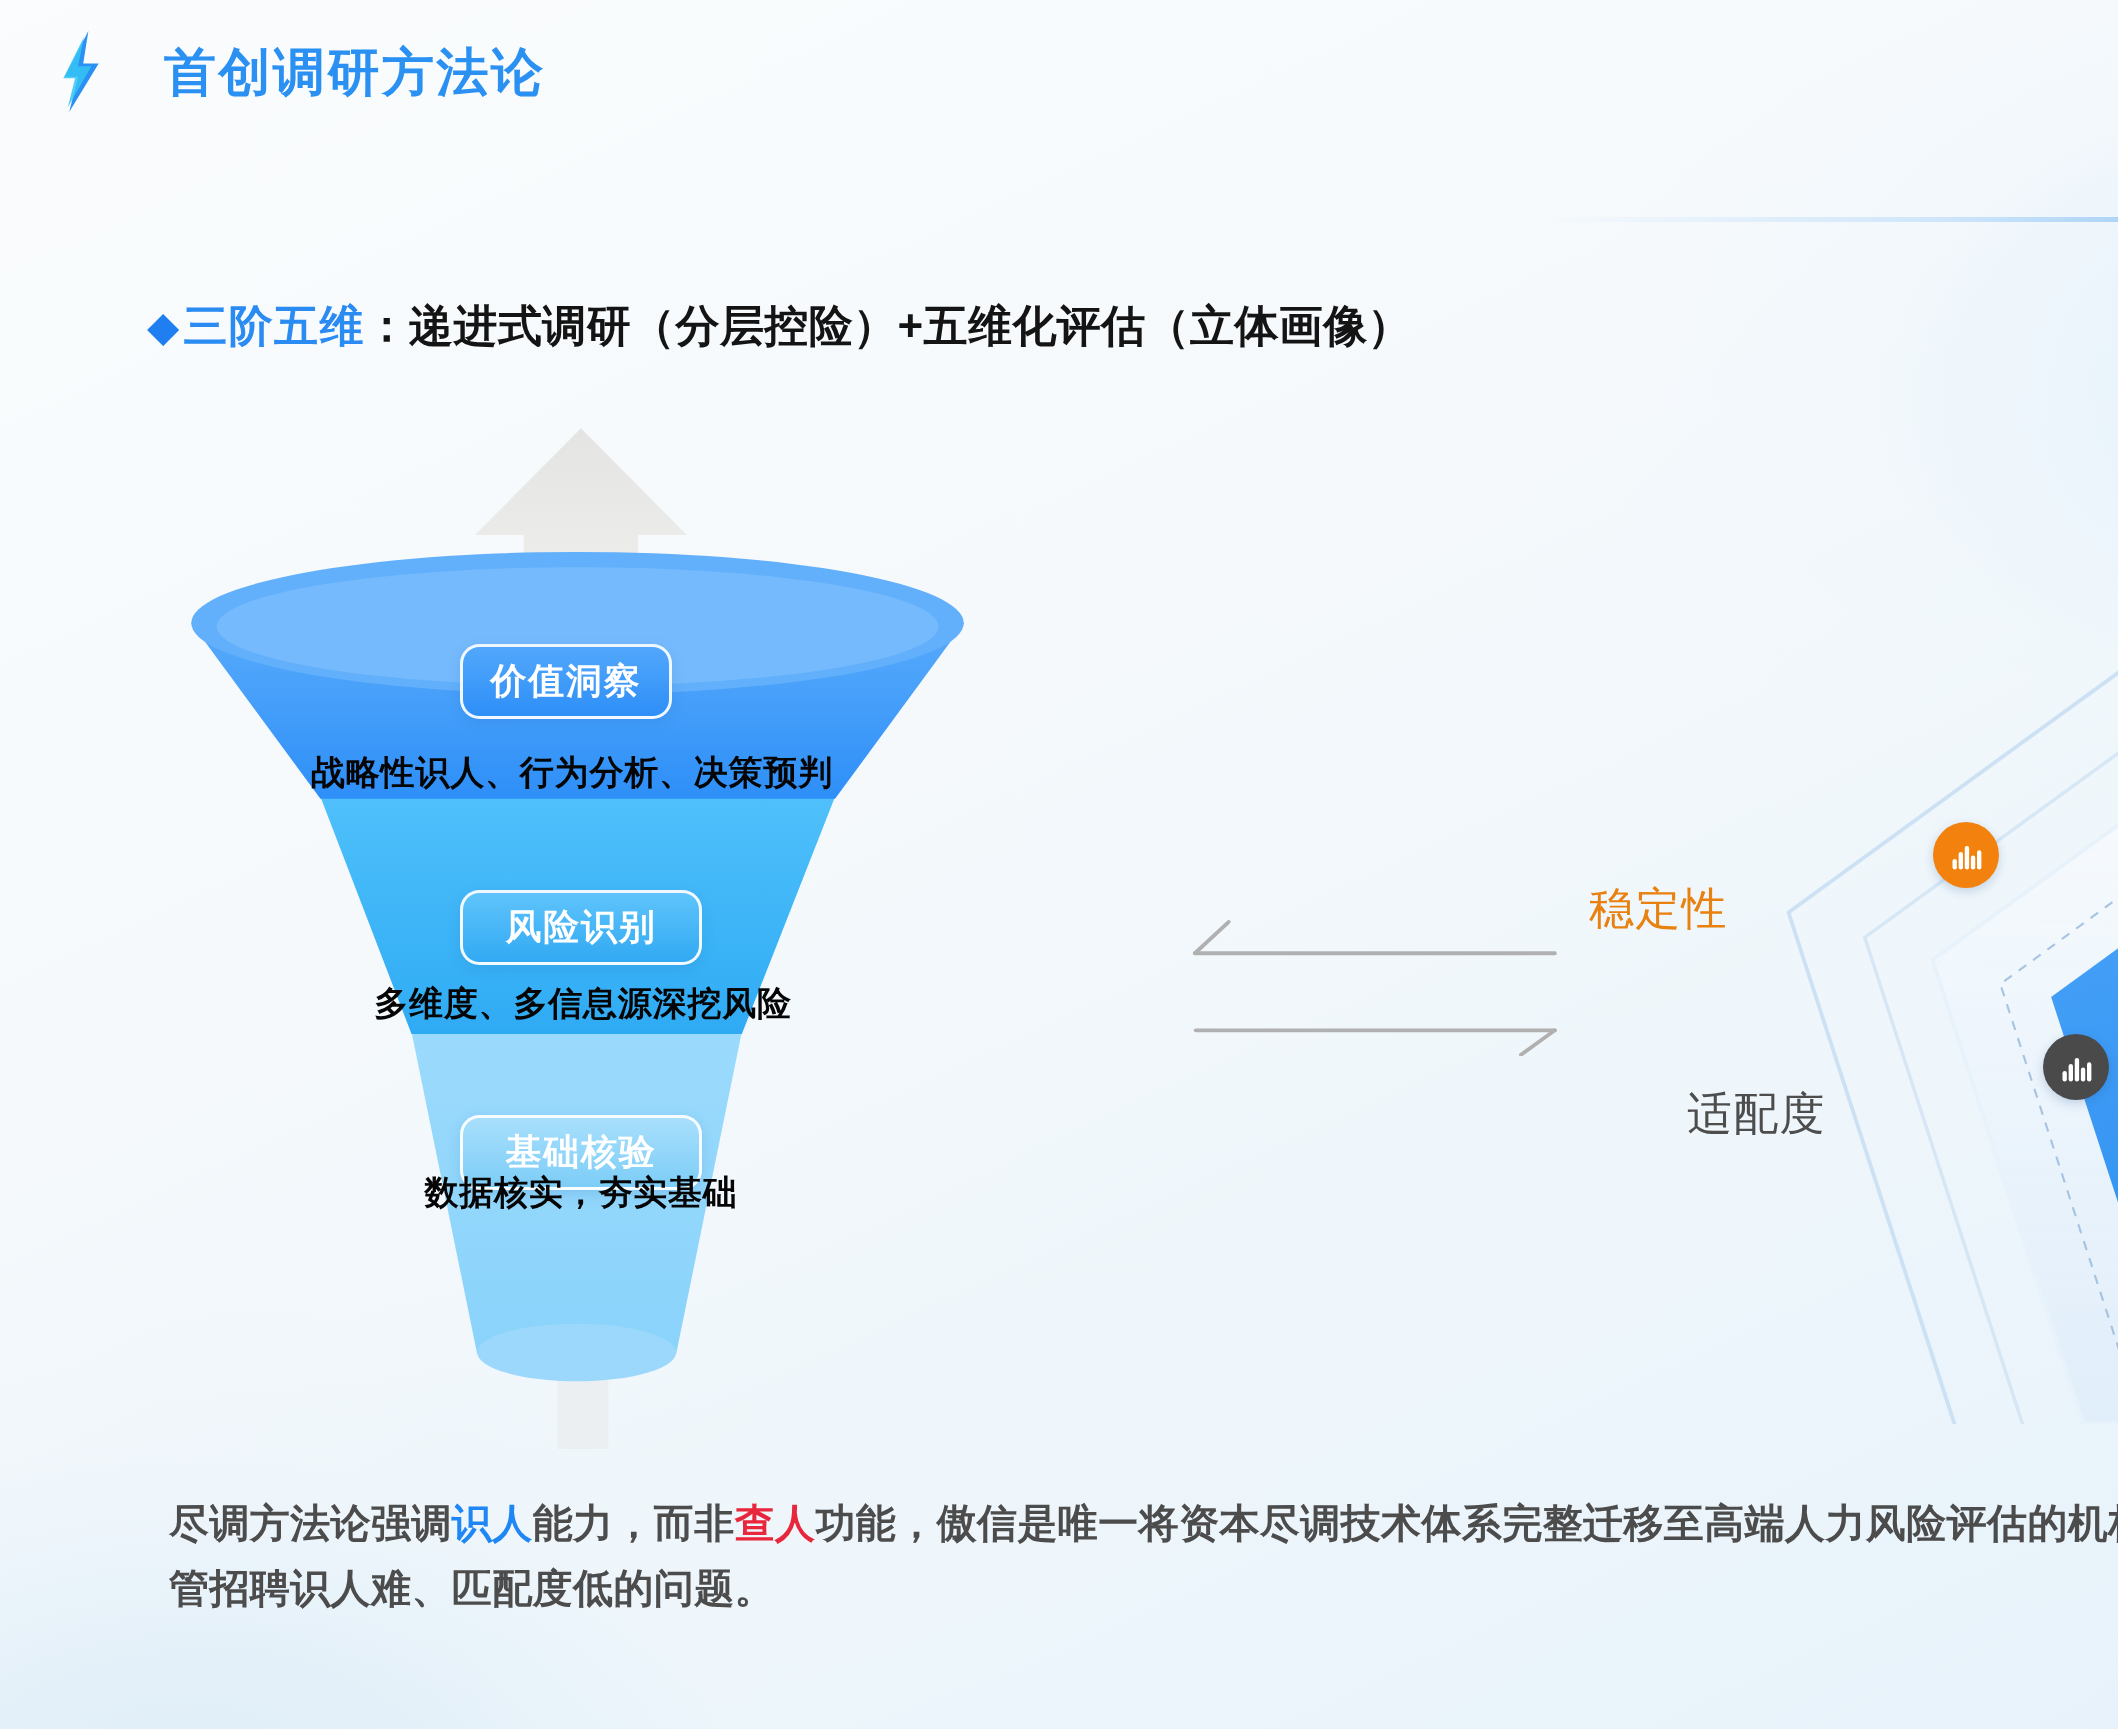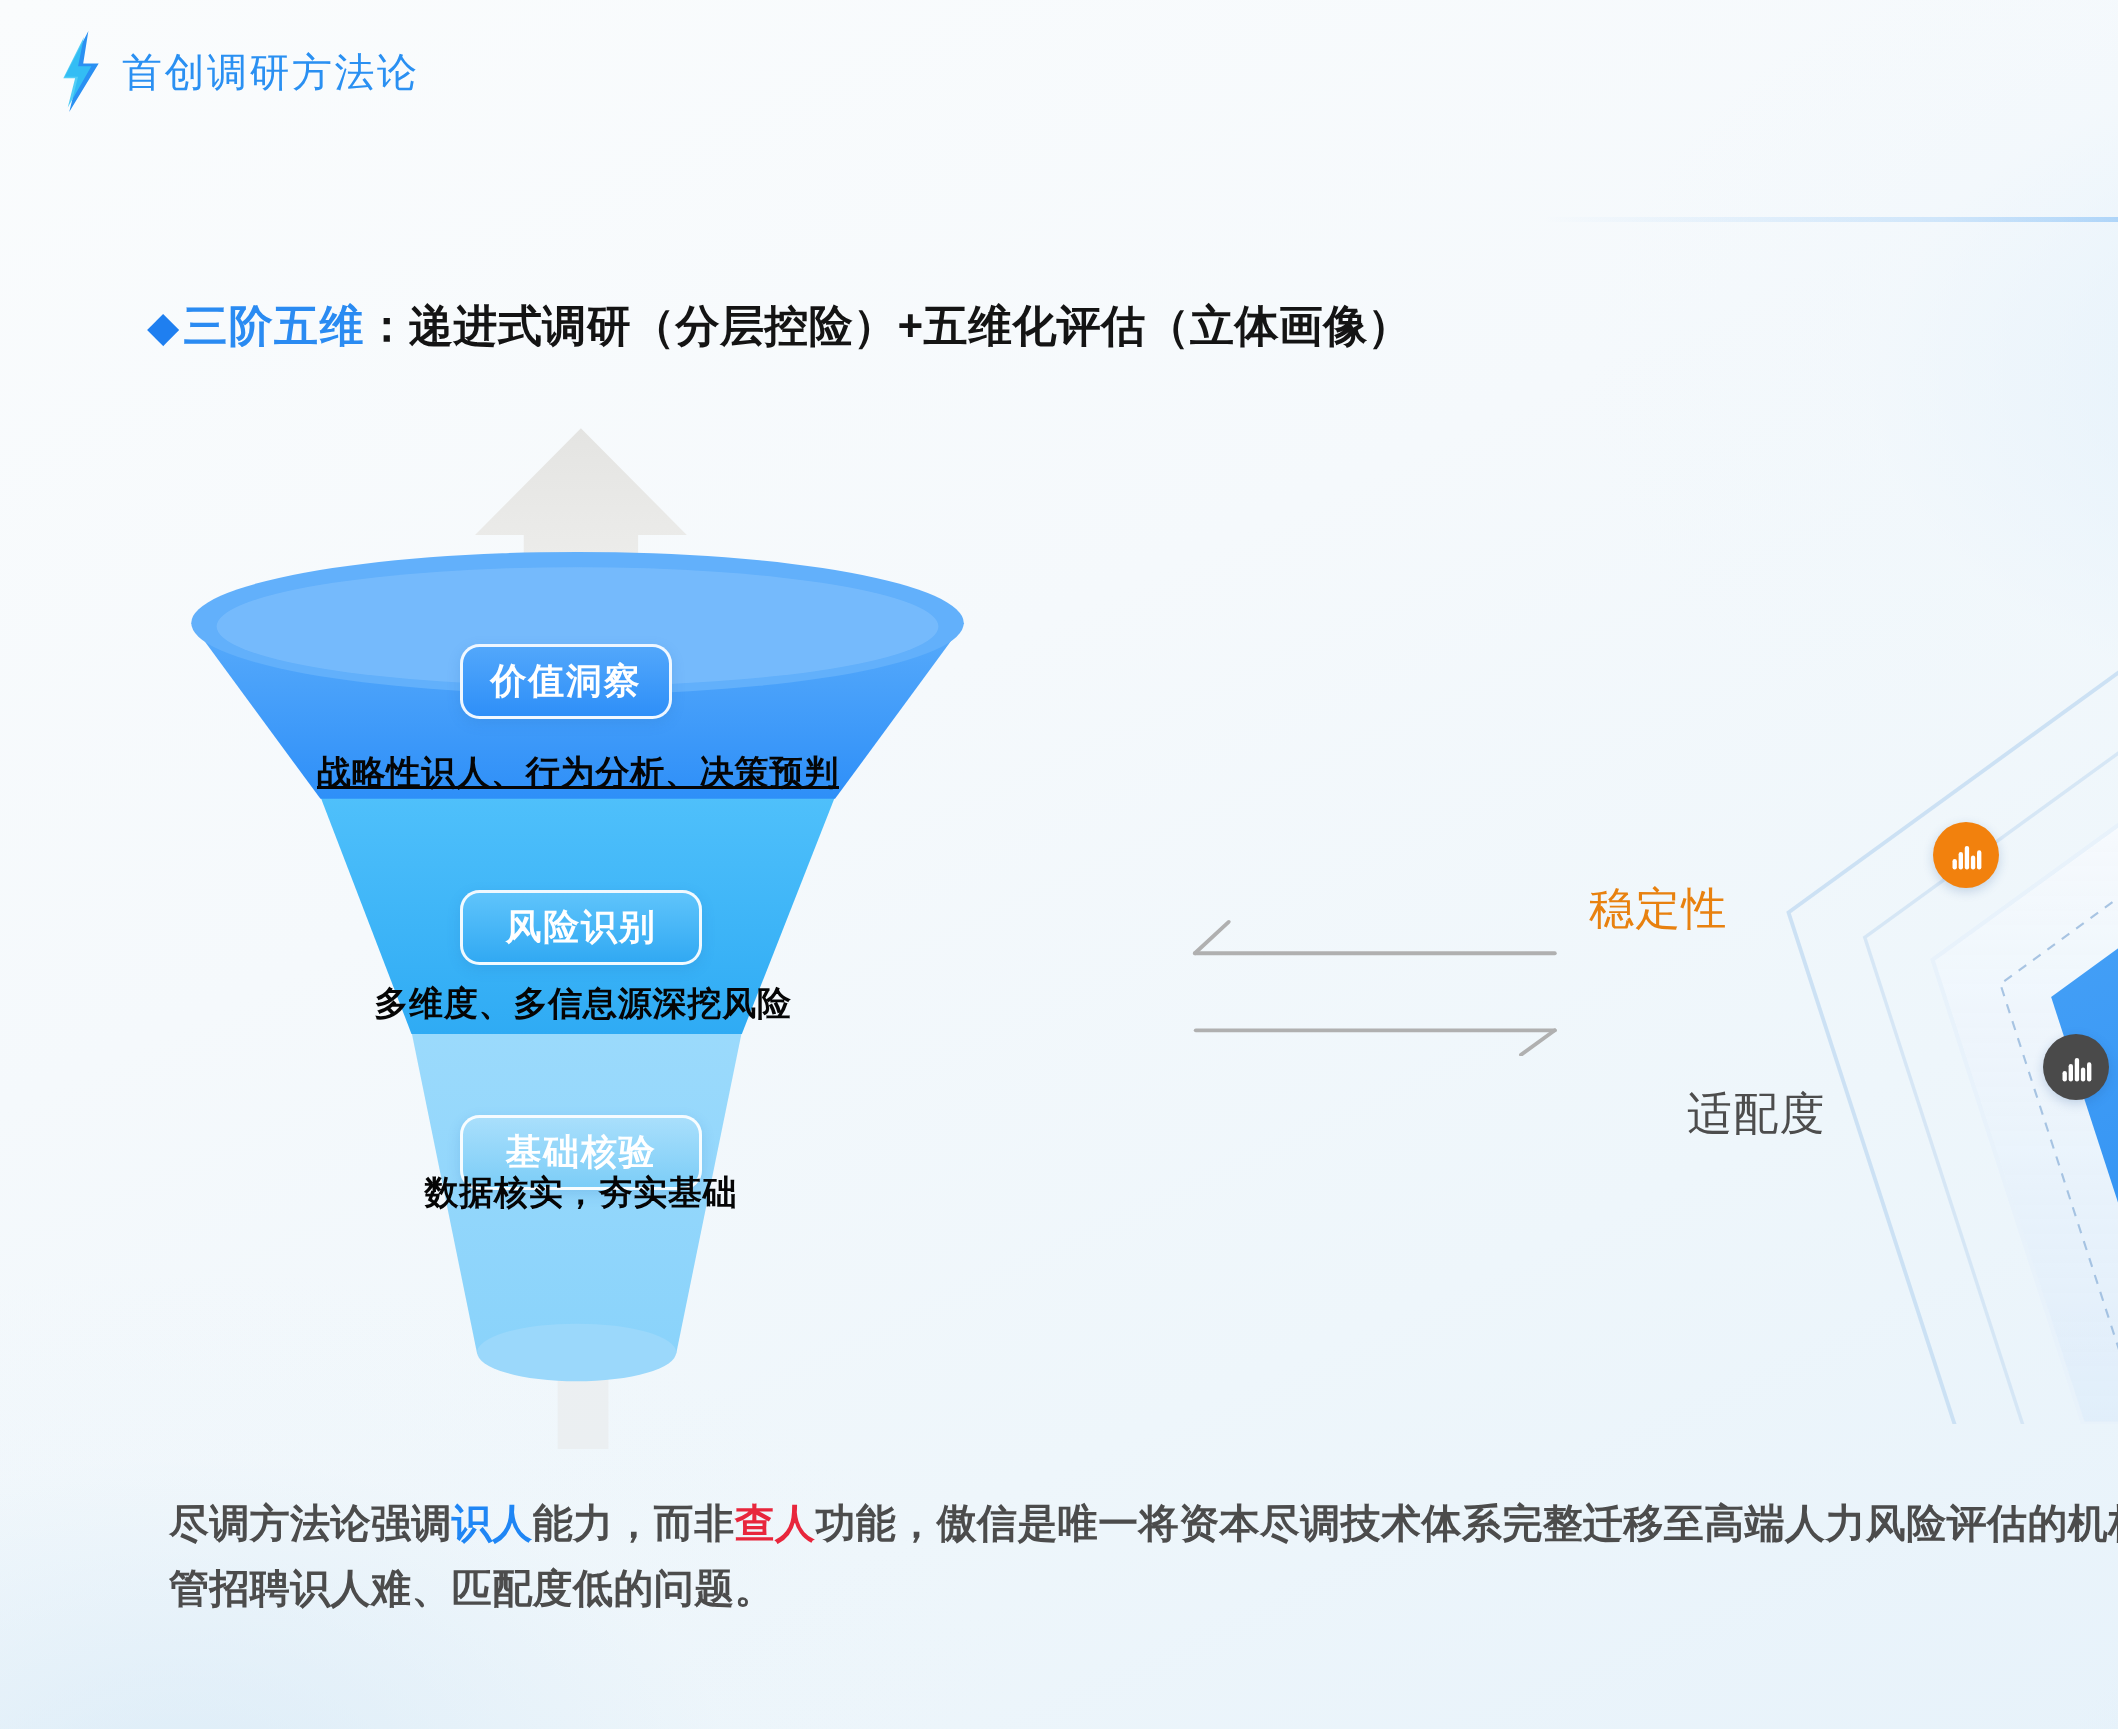--- a/index.html
+++ b/index.html
@@ -19,22 +19,22 @@
     overflow: hidden;
   }
 
   
   #header-title {
     position: absolute; left: 58px; top: 31px;
     display: flex; align-items: center; gap: 18px;
   }
   .bolt-icon { width: 46px; height: 81px; display: block; }
   .title-text {
-    font-size: 40px; font-weight: normal; color: #2a90f2;
-    letter-spacing: 2.5px; line-height: 1; white-space: nowrap;
+    font-size: 52px; font-weight: bold; color: #2a90f2;
+    letter-spacing: 2.5px; line-height: 1; white-space: nowrap; margin-left: 42px;
   }
 
   #header-rule {
     position: absolute; left: 1542px; top: 217px;
     width: 1441px; height: 5.1px;
     background: linear-gradient(90deg, rgba(42,144,242,0) 0%, rgba(42,144,242,0.18) 28%, rgba(42,144,242,0.58) 62%, #2a8bf2 100%);
     border-radius: 2.5px;
   }
 
   
@@ -62,21 +62,21 @@
   }
   #pill-1 { left: 320px; top: 220px; width: 212px; height: 75px; background: linear-gradient(180deg,#52a7fb 0%,#2e8ff8 100%); text-align: center; }
   #pill-2 { left: 320px; top: 466px; width: 242px; height: 75px; background: linear-gradient(180deg,#5fc4fb 0%,#31a9f3 100%); }
   #pill-3 { left: 320px; top: 691px; width: 242px; height: 75px; background: linear-gradient(180deg,#a9dffc 0%,#7ccdf7 100%); }
 
   .stage-desc {
     position: absolute; text-align: center;
     font-size: 34px; font-weight: bold; color: #050505;
     letter-spacing: 0.8px; white-space: nowrap;
   }
-  #desc-1 { left: 12px; top: 326px; width: 852px; text-decoration: underline; }
+  #desc-1 { left: 6px; top: 326px; width: 852px; }
   #desc-2 { left: 34px; top: 557px; width: 818px; }
   #desc-3 { left: 51px; top: 746px; width: 780px; }
 
   
   #connector { position: absolute; left: 1161px; top: 903px; width: 415px; height: 153px; }
   #connector-svg { position: absolute; left: 0; top: 0; width: 415px; height: 153px; }
   #connector-label {
     position: absolute; left: 0; top: 51px; width: 415px;
     text-align: center; font-size: 35px; font-weight: bold;
     color: #0a0a0a; letter-spacing: 0.4px; white-space: nowrap;

